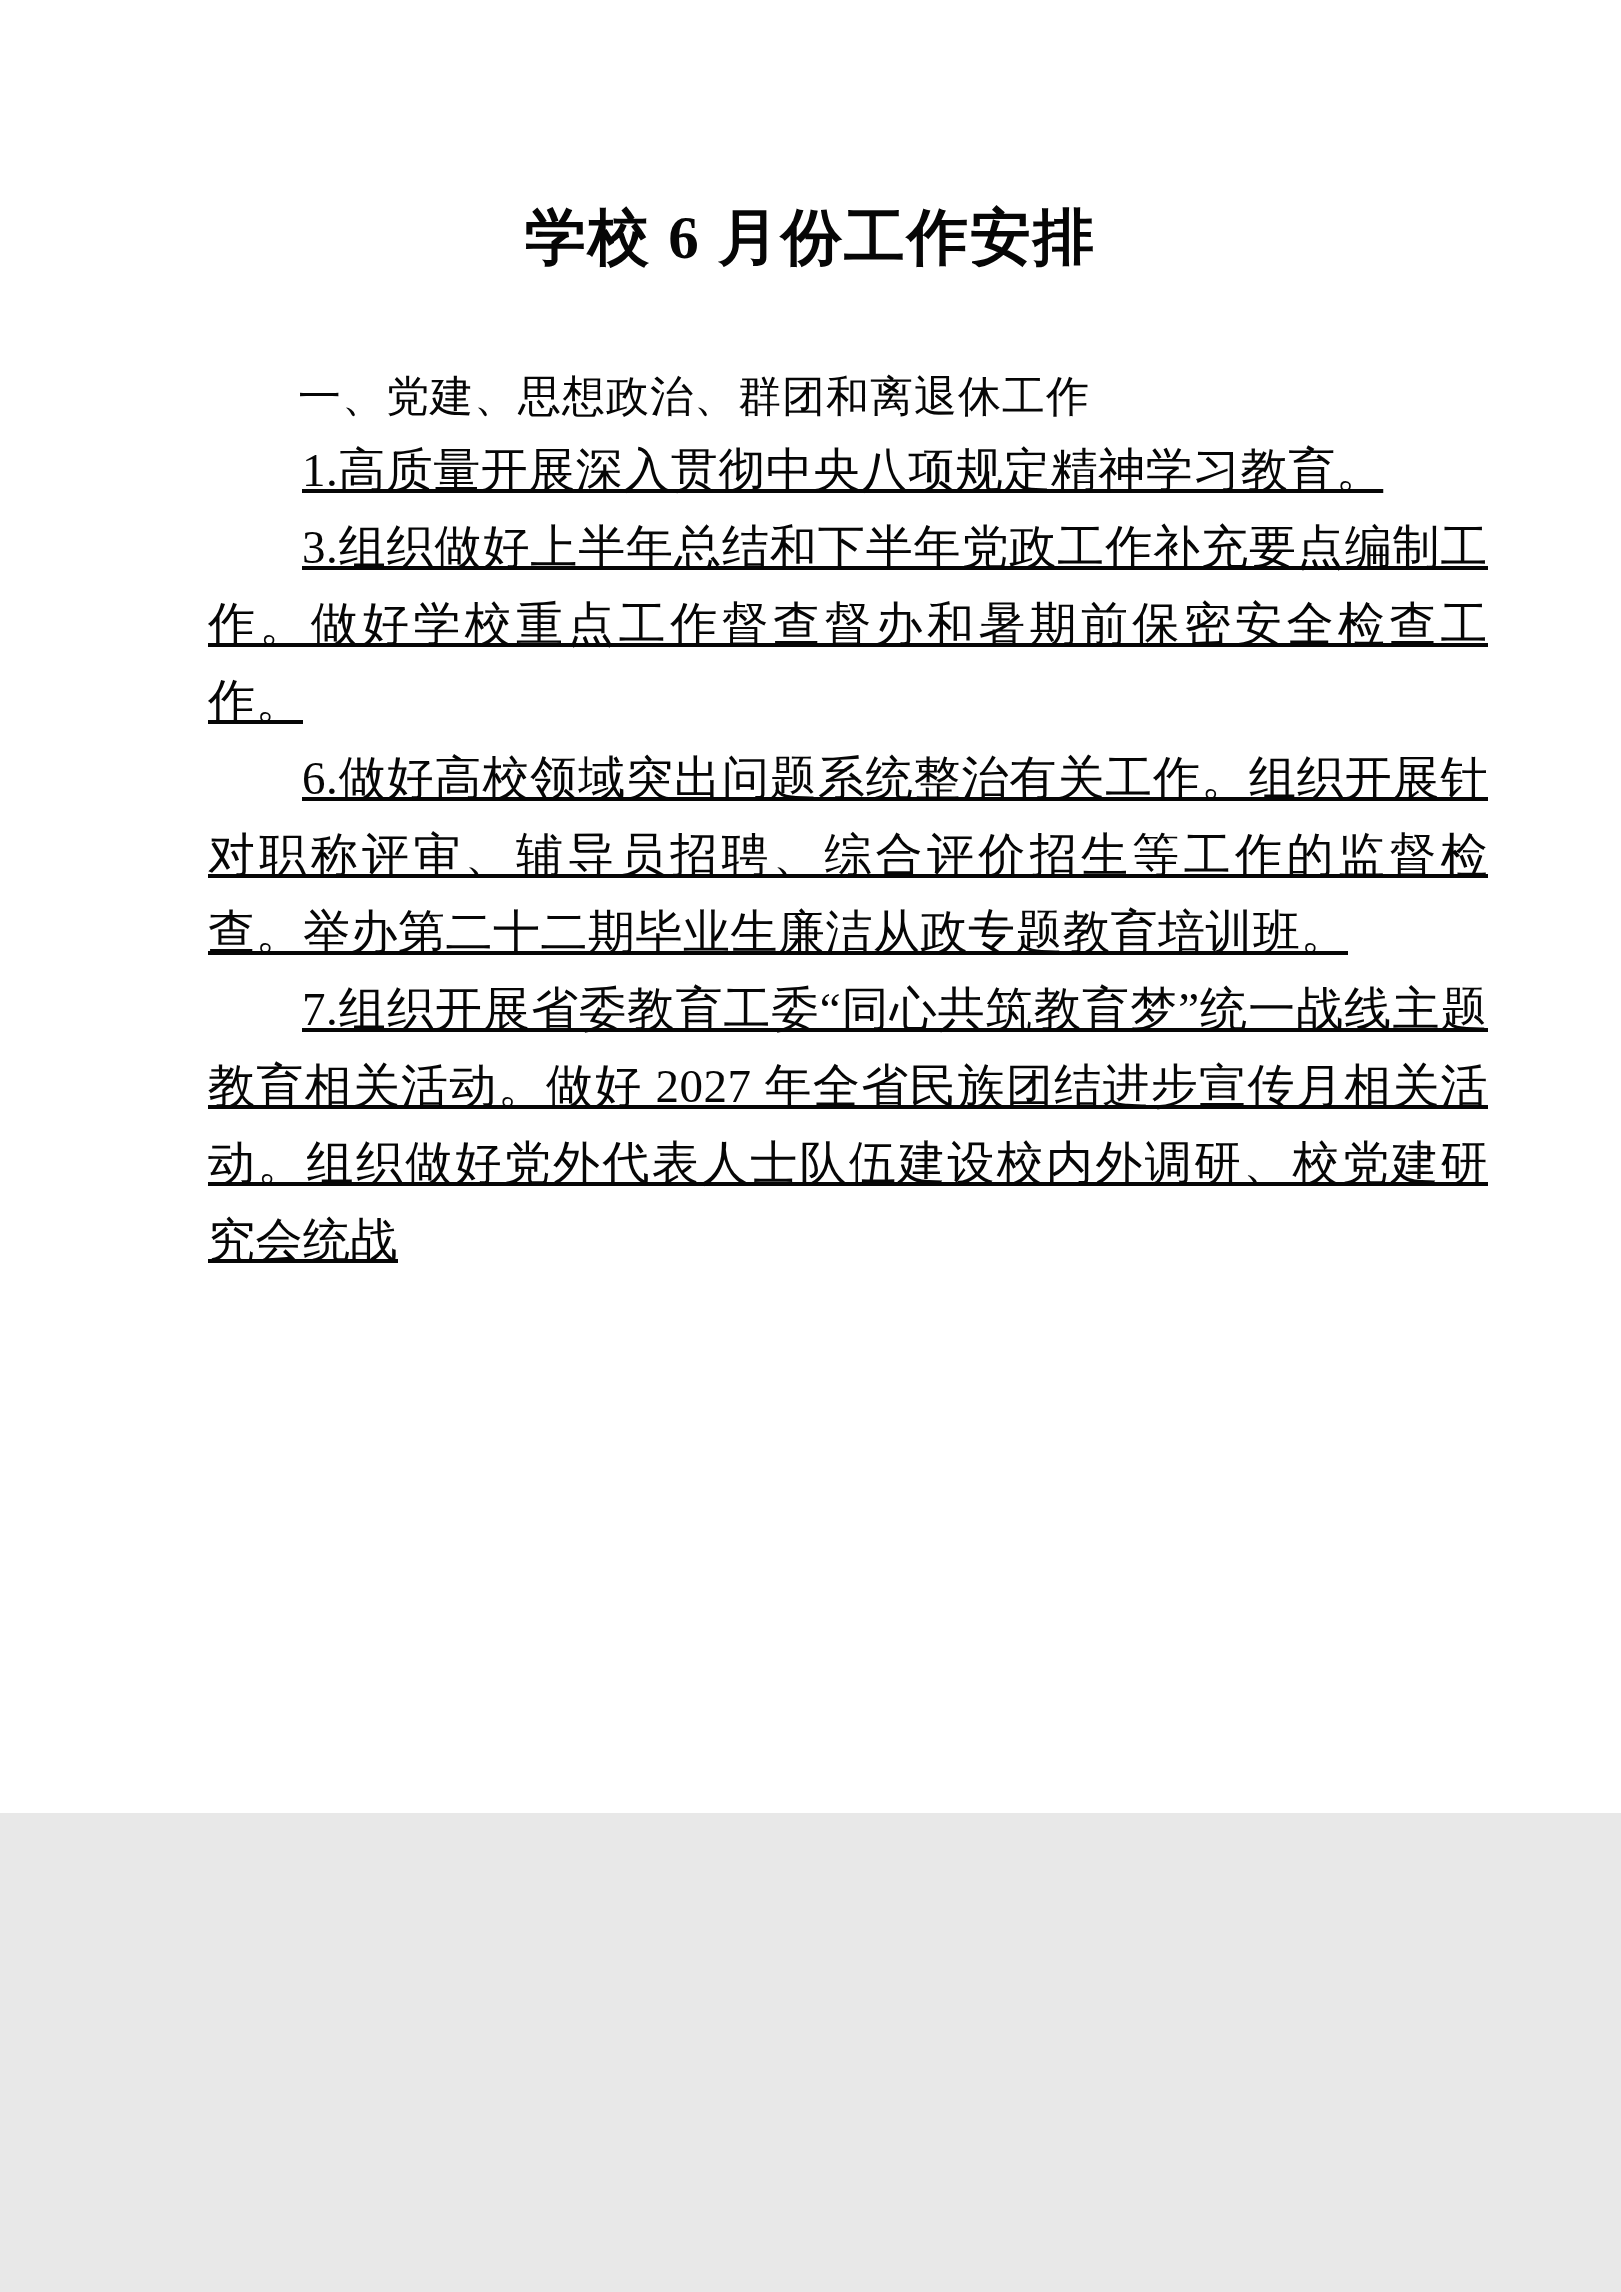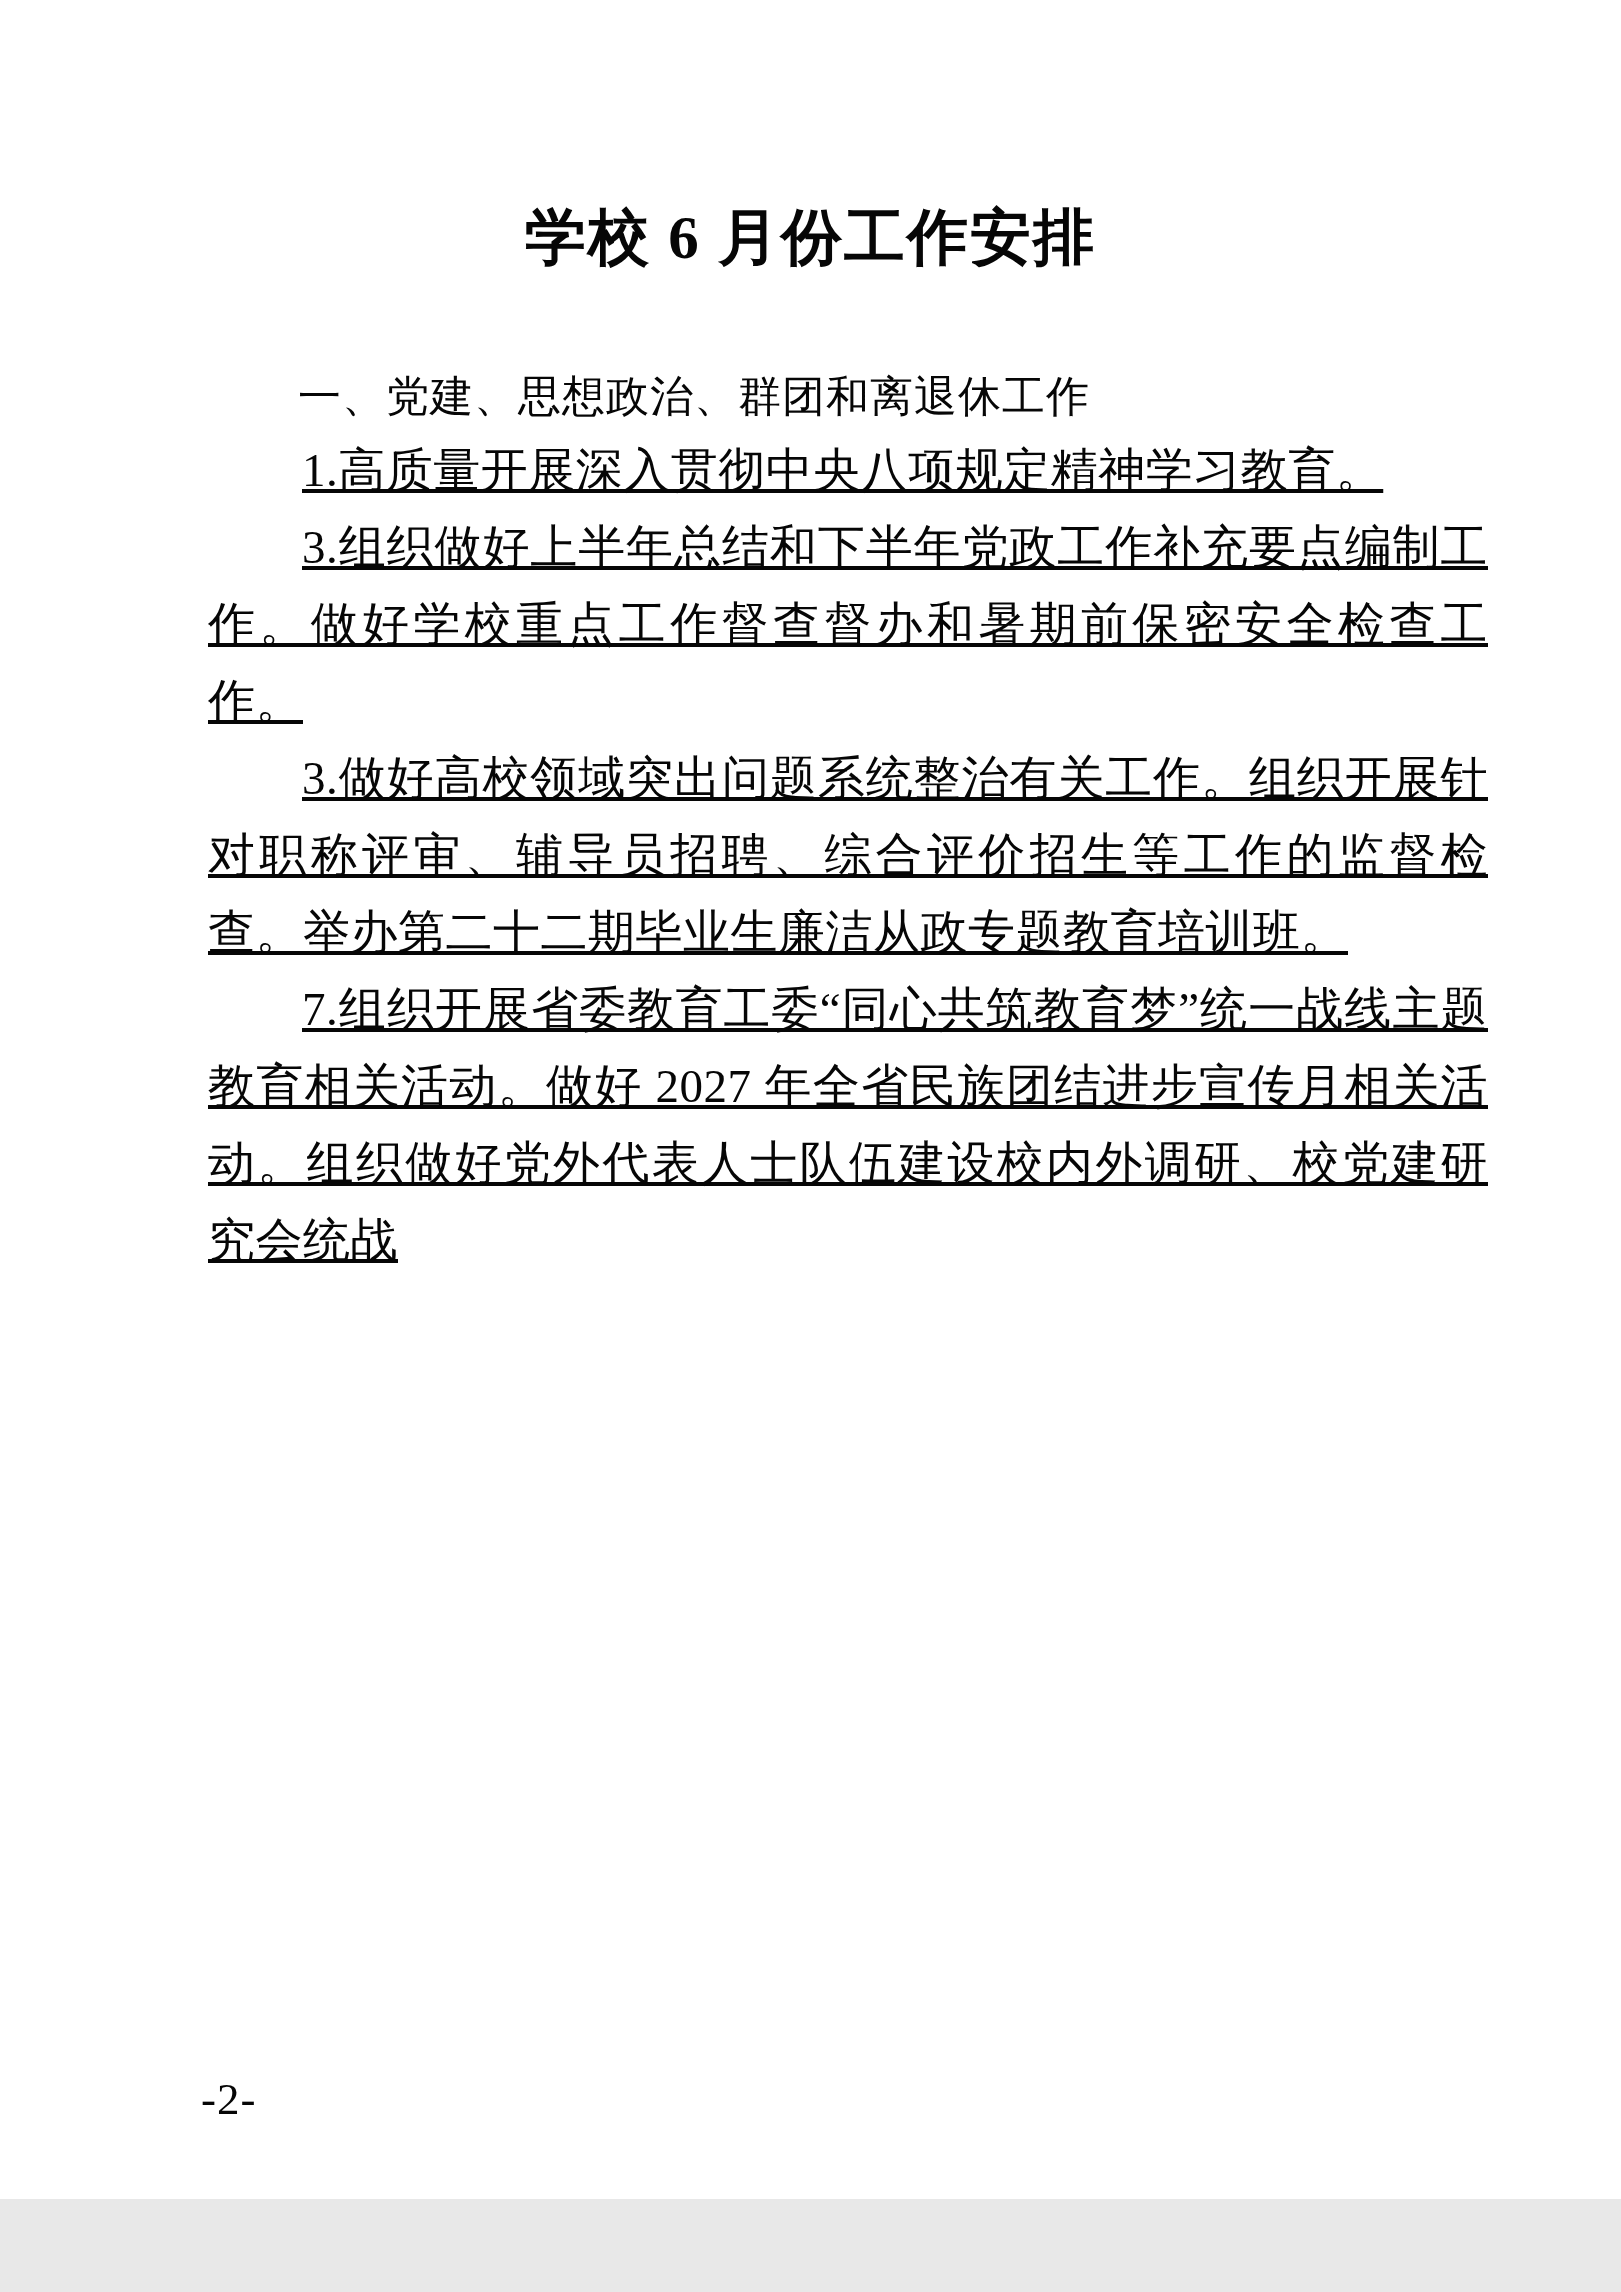--- a/index.html
+++ b/index.html
@@ -3,21 +3,21 @@
 <meta charset="utf-8">
 <style>
   html, body {
     margin: 0;
     padding: 0;
     background: #e8e8e8;
   }
   .page {
     position: relative;
     width: 1621px;
-    height: 2199px;
+    height: 1813px;
     background: #ffffff;
     margin: 0 auto;
     overflow: hidden;
     color: #060606;
   }
   .title {
     position: absolute;
     top: 196px;
     left: 0;
     right: 0;
@@ -72,20 +72,20 @@
 <body>
 
 <div class="page">
   <h1 class="title">学校 6 月份工作安排</h1>
 
   <div class="content">
     <h2 class="heading">一、党建、思想政治、群团和离退休工作</h2>
     <div id="items">
         <p class="item">1.高质量开展深入贯彻中央八项规定精神学习教育。</p>
         <p class="item">3.组织做好上半年总结和下半年党政工作补充要点编制工作。做好学校重点工作督查督办和暑期前保密安全检查工作。</p>
-        <p class="item">3.做好高校领域突出问题系统整治有关工作。组织开展针对职称评审、辅导员招聘、综合评价招生等工作的监督检查。举办第二十二期毕业生廉洁从政专题教育培训班。</p>
+        <p class="item">6.做好高校领域突出问题系统整治有关工作。组织开展针对职称评审、辅导员招聘、综合评价招生等工作的监督检查。举办第二十二期毕业生廉洁从政专题教育培训班。</p>
         <p class="item">7.组织开展省委教育工委“同心共筑教育梦”统一战线主题教育相关活动。做好 2027 年全省民族团结进步宣传月相关活动。组织做好党外代表人士队伍建设校内外调研、校党建研究会统战</p>
       </div>
   </div>
 
   <div class="page-number">-2-</div>
 </div>
 
 
 </body></html>

